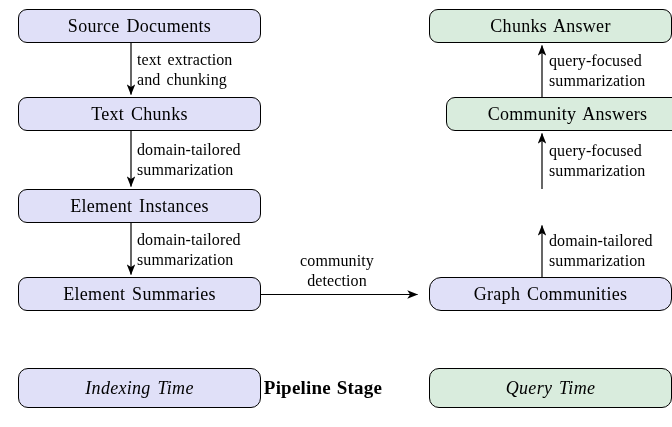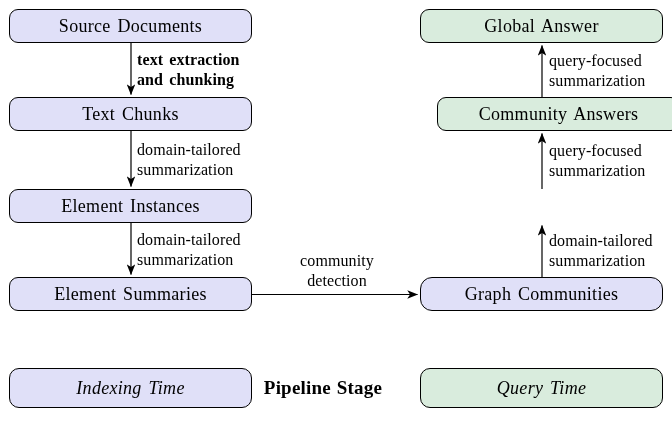--- a/index.html
+++ b/index.html
@@ -15,20 +15,21 @@
     position:absolute;
     width:243px;height:34px;
     box-sizing:border-box;
     border:1.6px solid #000;
     border-radius:9px;
     display:flex;align-items:center;justify-content:center;
     font-size:18px;
     letter-spacing:0.3px;
     word-spacing:2px;
     line-height:1;
+    margin-left:9px;
   }
   .indexing{background:#e0e0f8;}
   .query{background:#d9ecdd;}
   .legend-box{
     height:40px;
     font-style:italic;
     border-radius:10px;
   }
   .edge-label{
     position:absolute;
@@ -72,25 +73,25 @@
     <path d="M542,277 L542,225.5" stroke="#000" stroke-width="1.2" fill="none" marker-end="url(#head)"></path>
     <path d="M542,189 L542,133.5" stroke="#000" stroke-width="1.2" fill="none" marker-end="url(#head)"></path>
     <path d="M542,97 L542,45.5" stroke="#000" stroke-width="1.2" fill="none" marker-end="url(#head)"></path>
   </svg>
 
   <div class="box indexing" style="left:9px;top:9px;">Source Documents</div>
   <div class="box indexing" style="left:9px;top:97px;">Text Chunks</div>
   <div class="box indexing" style="left:9px;top:189px;">Element Instances</div>
   <div class="box indexing" style="left:9px;top:277px;">Element Summaries</div>
 
-  <div class="box query" style="left:420px;top:9px;">Global Answer</div>
+  <div class="box query" style="left:420px;top:9px;">Chunks Answer</div>
   <div class="box query" style="left:437px;top:97px;">Community Answers</div>
   <div class="box indexing" style="left:420px;top:277px;border-radius:12px;">Graph Communities</div>
 
-  <div class="edge-label" style="left:137px;top:50px;font-weight:bold;">text extraction
+  <div class="edge-label" style="left:137px;top:50px;">text extraction
 and chunking</div>
   <div class="edge-label" style="left:137px;top:140px;">domain-tailored
 summarization</div>
   <div class="edge-label" style="left:137px;top:230px;">domain-tailored
 summarization</div>
   <div class="edge-label center-label" style="left:337px;top:251px;">community
 detection</div>
   <div class="edge-label" style="left:549px;top:231px;">domain-tailored
 summarization</div>
   <div class="edge-label" style="left:549px;top:141px;">query-focused

